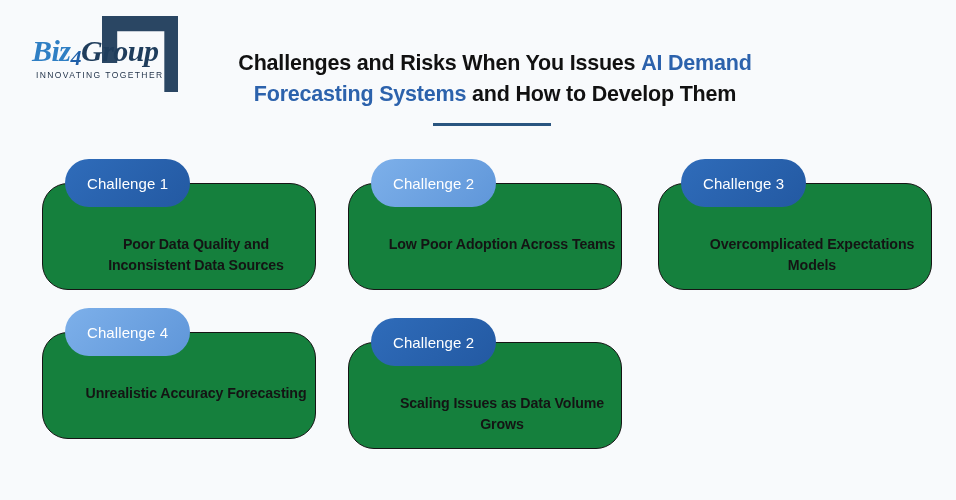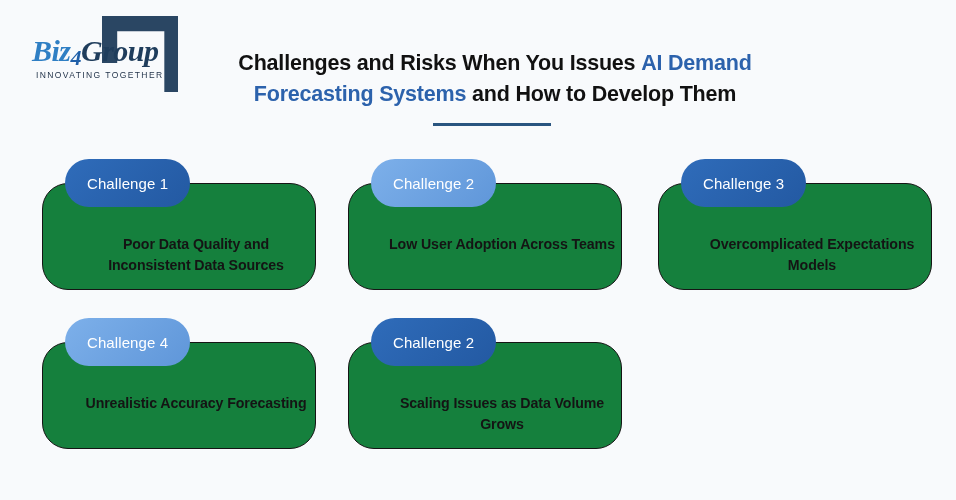--- a/index.html
+++ b/index.html
@@ -142,21 +142,21 @@
     white-space: nowrap;
     z-index: 5;
   }
   .badge.dark  { background: linear-gradient(135deg, #2f6cba 0%, #2359a2 100%); }
   .badge.light { background: linear-gradient(135deg, #7db0ea 0%, #5f96d9 100%); }
 
   
   #card-1 { left: 42px;  top: 183px; }
   #card-2 { left: 348px; top: 183px; }
   #card-3 { left: 658px; top: 183px; }
-  #card-4 { left: 42px;  top: 342px; text-decoration: underline; }
+  #card-4 { left: 42px;  top: 332px; text-decoration: underline; }
   #card-5 { left: 348px; top: 342px; }
 </style>
 </head>
 <body>
 
 <div class="header">
 
   <div class="logo">
     <div class="logo-bracket"></div>
     <div class="logo-word">
@@ -176,21 +176,21 @@
   <div class="badge dark">
     <span>Challenge 1</span>
   </div>
   <div class="card-text">Poor Data Quality and Inconsistent Data Sources</div>
 </div>
 
 <div class="card" id="card-2">
   <div class="badge light">
     <span>Challenge 2</span>
   </div>
-  <div class="card-text">Low User Adoption Across Teams</div>
+  <div class="card-text">Low Poor Adoption Across Teams</div>
 </div>
 
 <div class="card" id="card-3">
   <div class="badge dark">
     <span>Challenge 3</span>
   </div>
   <div class="card-text">Overcomplicated Expectations Models</div>
 </div>
 
 <div class="card" id="card-4">

